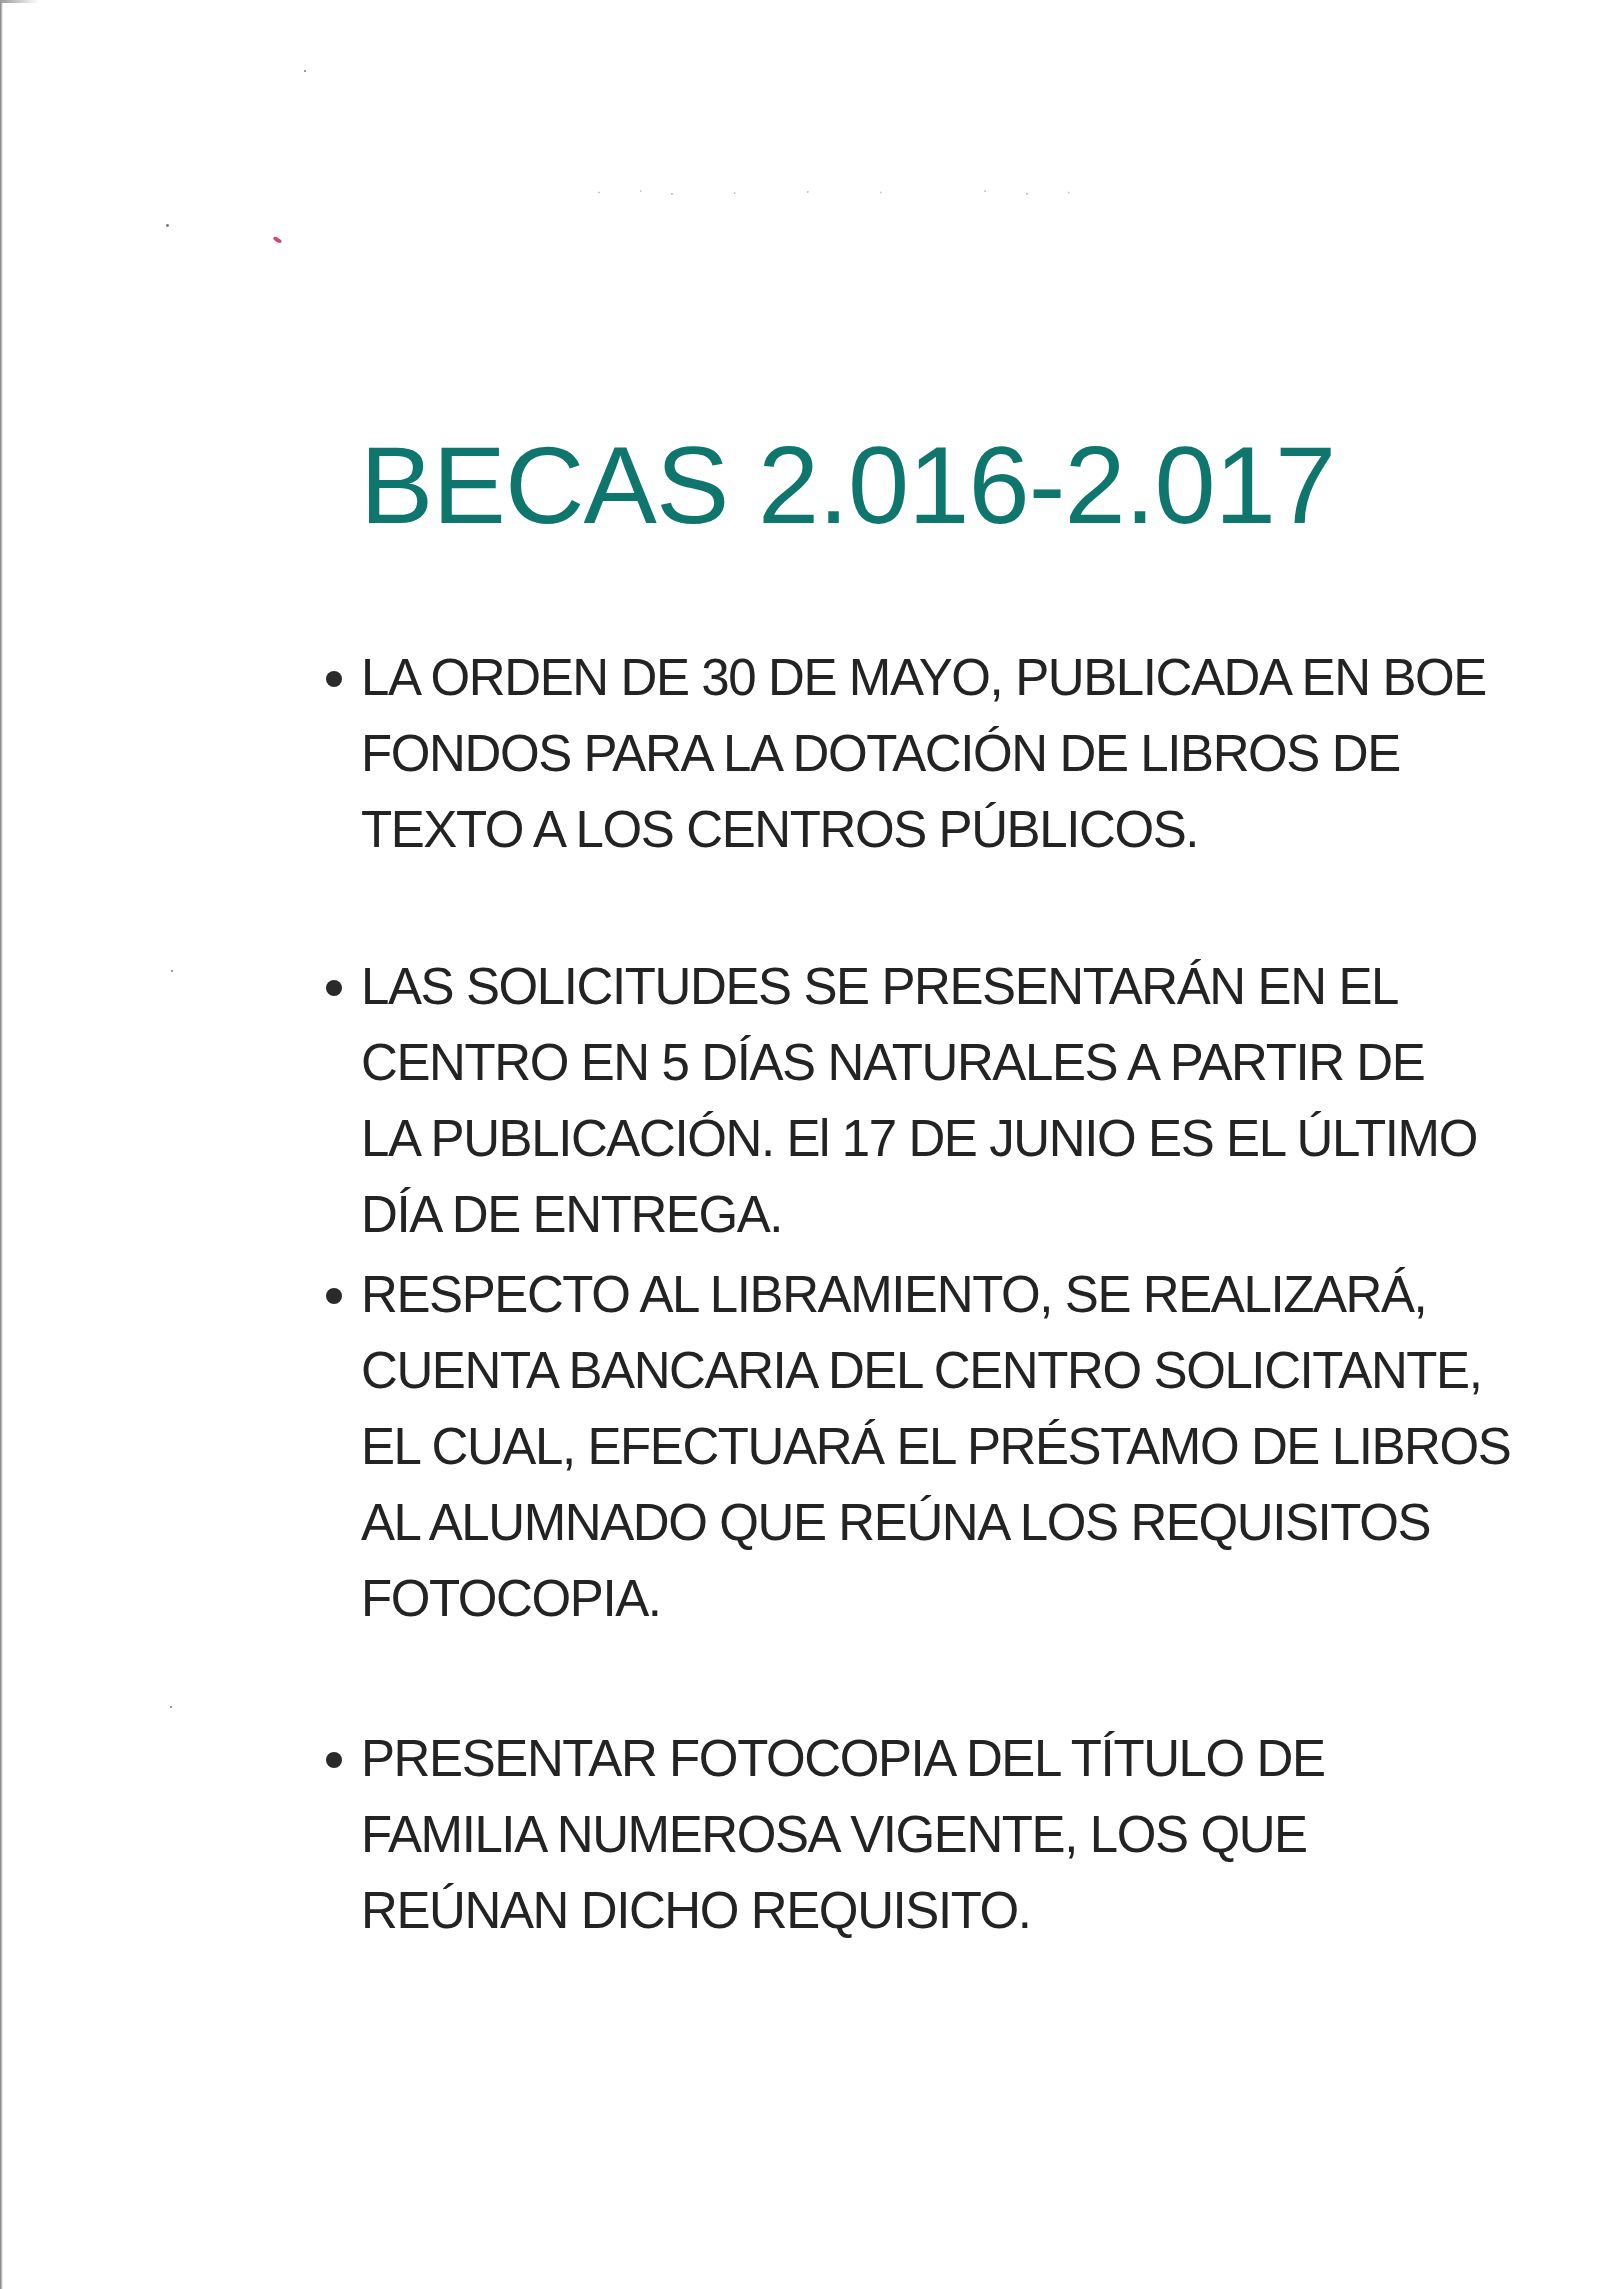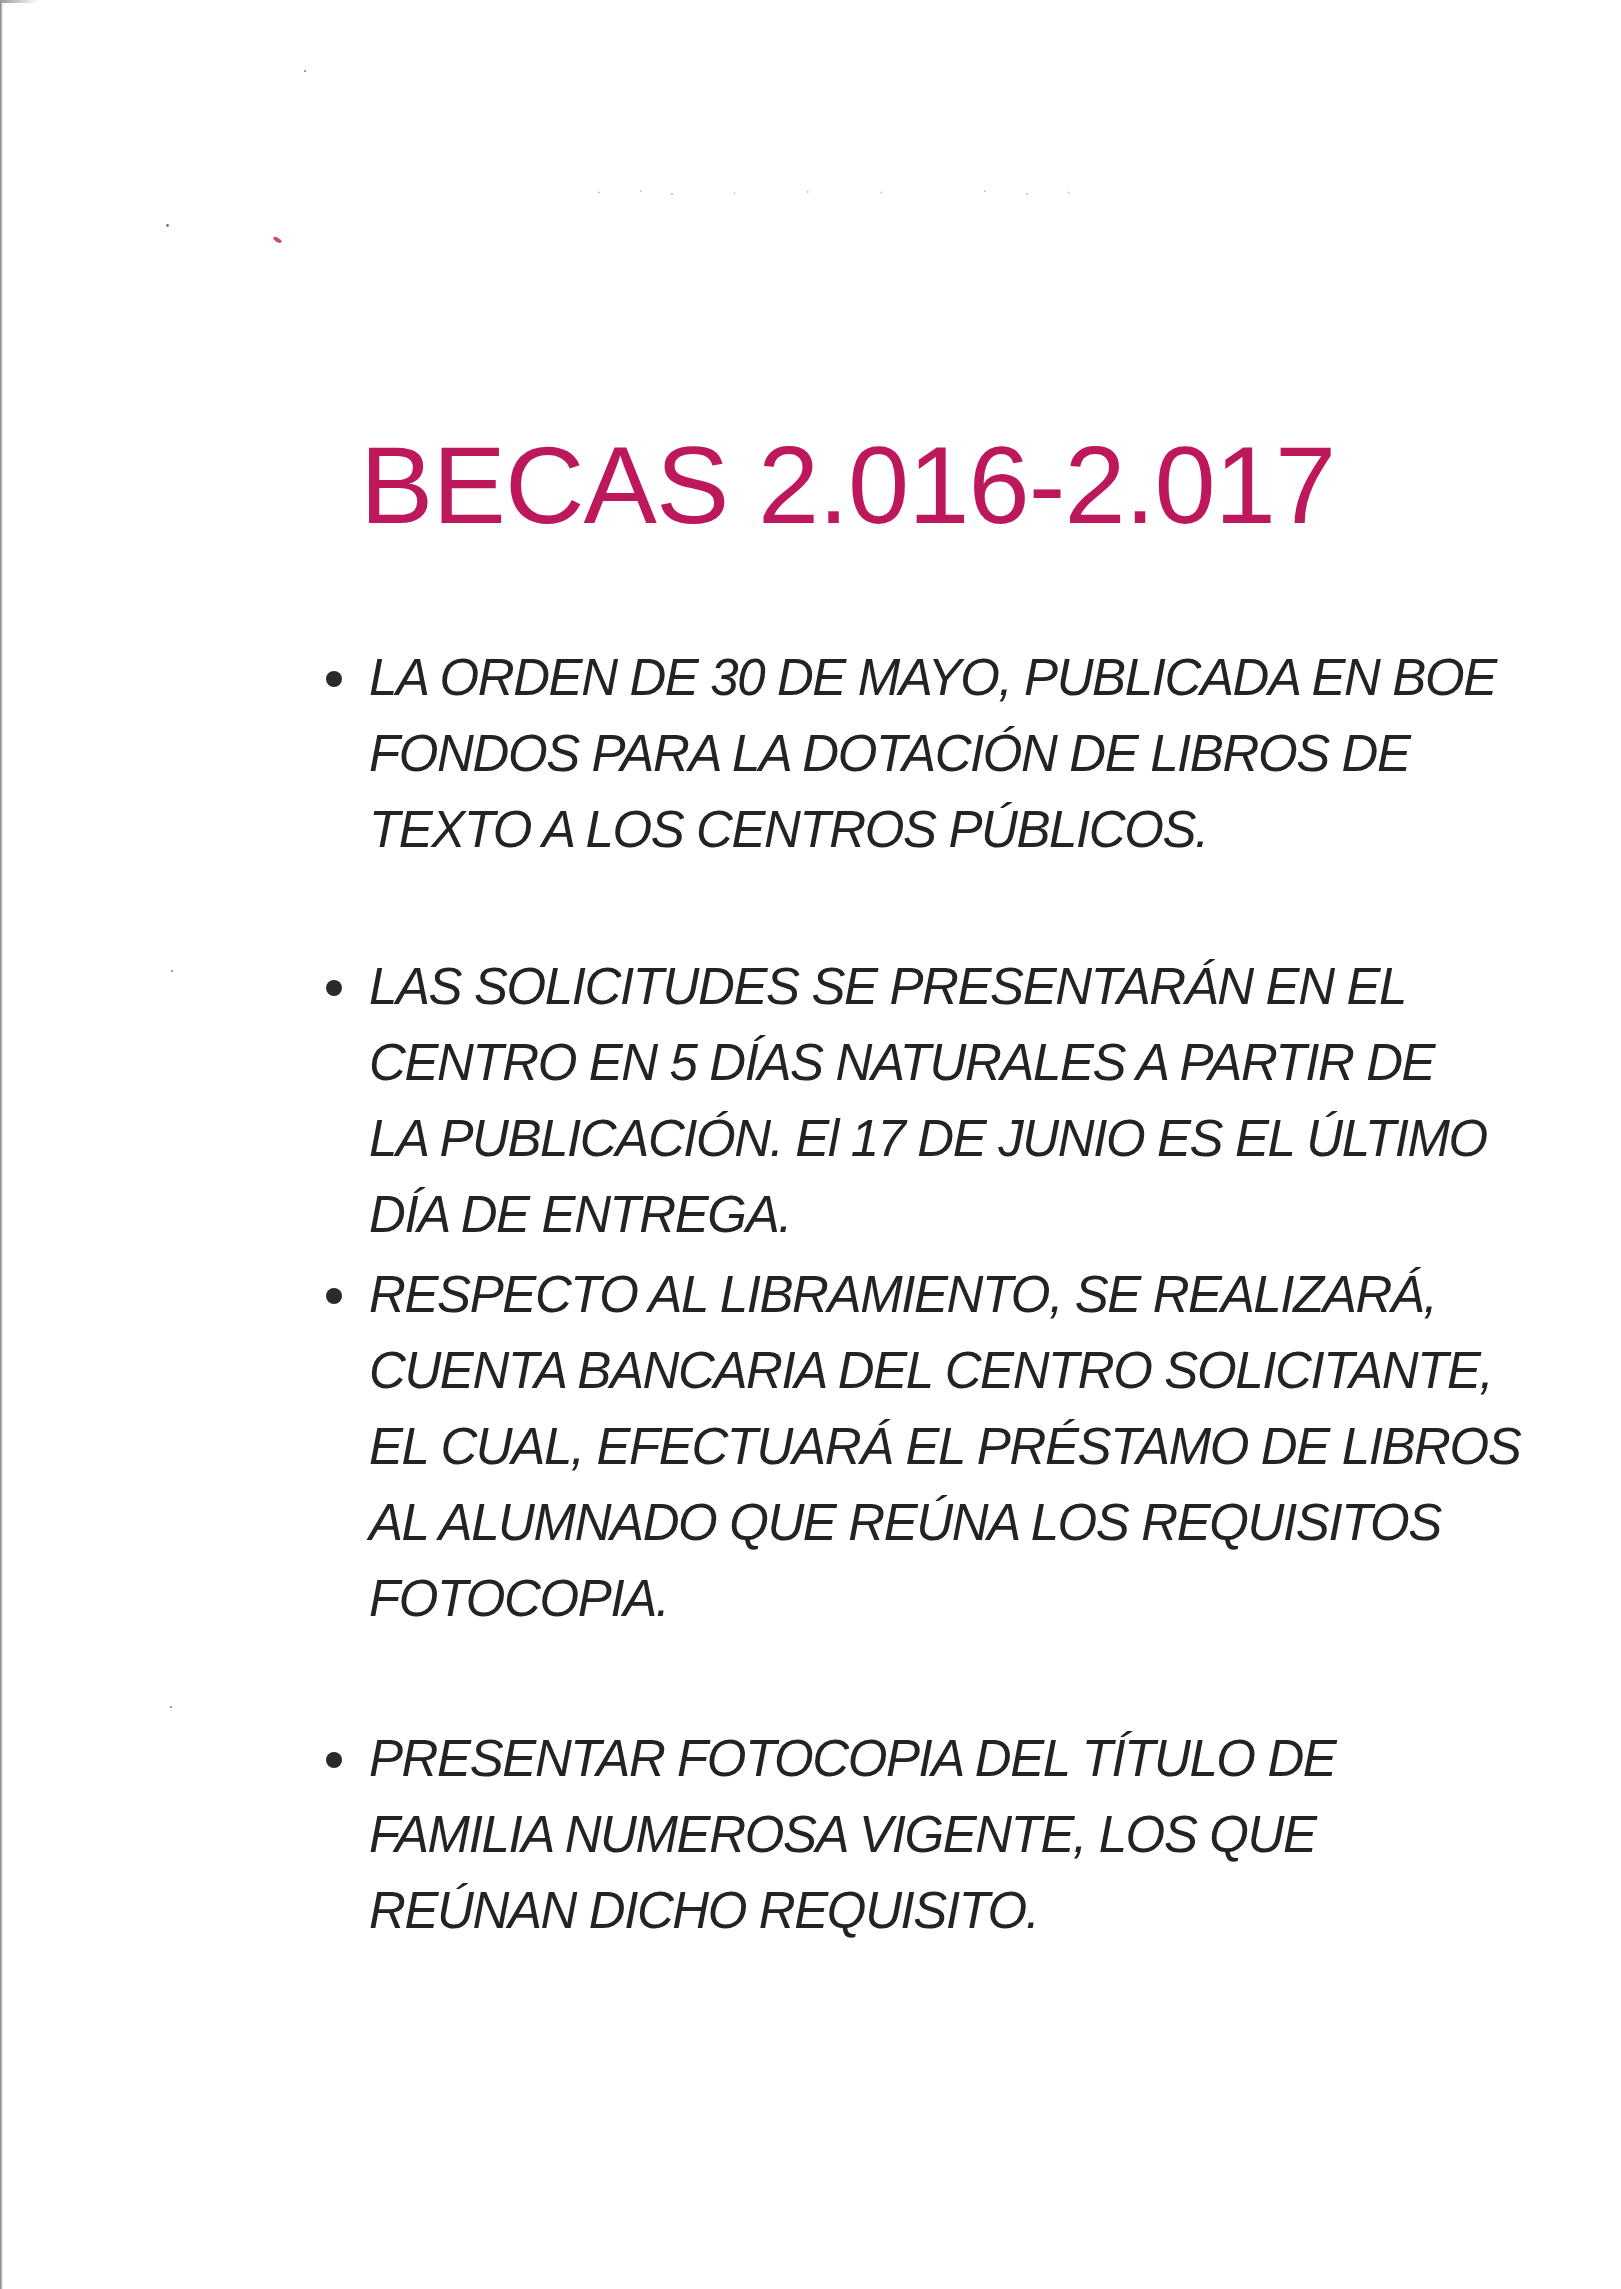--- a/index.html
+++ b/index.html
@@ -72,21 +72,21 @@
     .page-title {
       position: absolute;
       left: 360px;
       top: 424px;
       margin: 0;
       font-size: 110px;
       font-weight: normal;
       line-height: 121px;
       letter-spacing: -0.9px;
       white-space: nowrap;
-      color: #be185d;
+      color: #0f766e;
     }
 
     .bullet-list {
       position: absolute;
       left: 0;
       top: 0;
       margin: 0;
       padding: 0;
       list-style: none;
     }
@@ -98,23 +98,22 @@
     .bullet-dot {
       position: absolute;
       left: 0;
       width: 16px;
       height: 16px;
       border-radius: 50%;
       background: #2a2a2a;
     }
     .bullet-lines {
       position: absolute;
-      left: 43px;
+      left: 35px;
       top: 0;
-      font-style: italic;
     }
     .line {
       display: block;
       font-size: 51px;
       line-height: 76px;
       height: 76px;
       white-space: nowrap;
       letter-spacing: -1.4px;
       color: #232323;
     }

